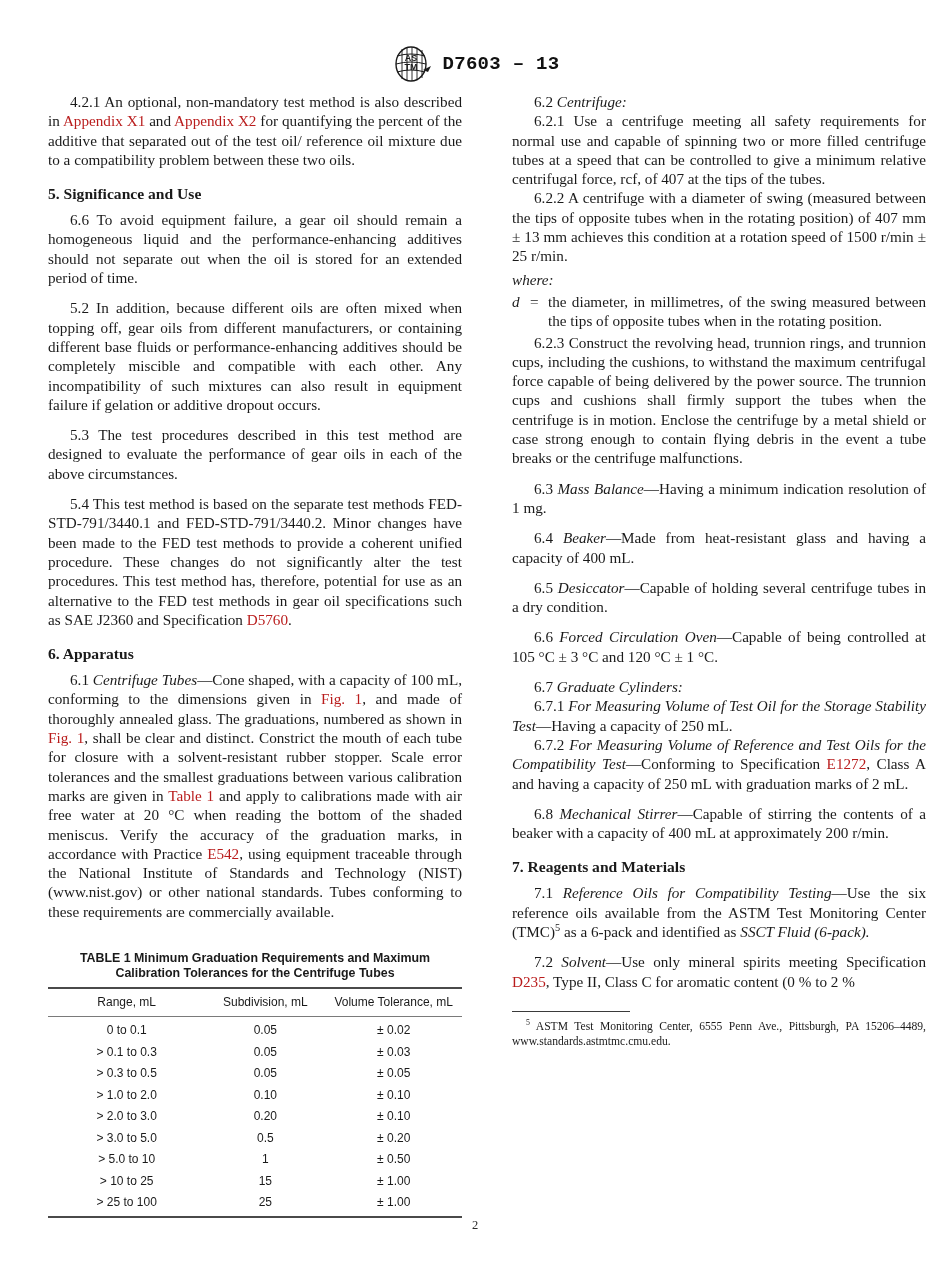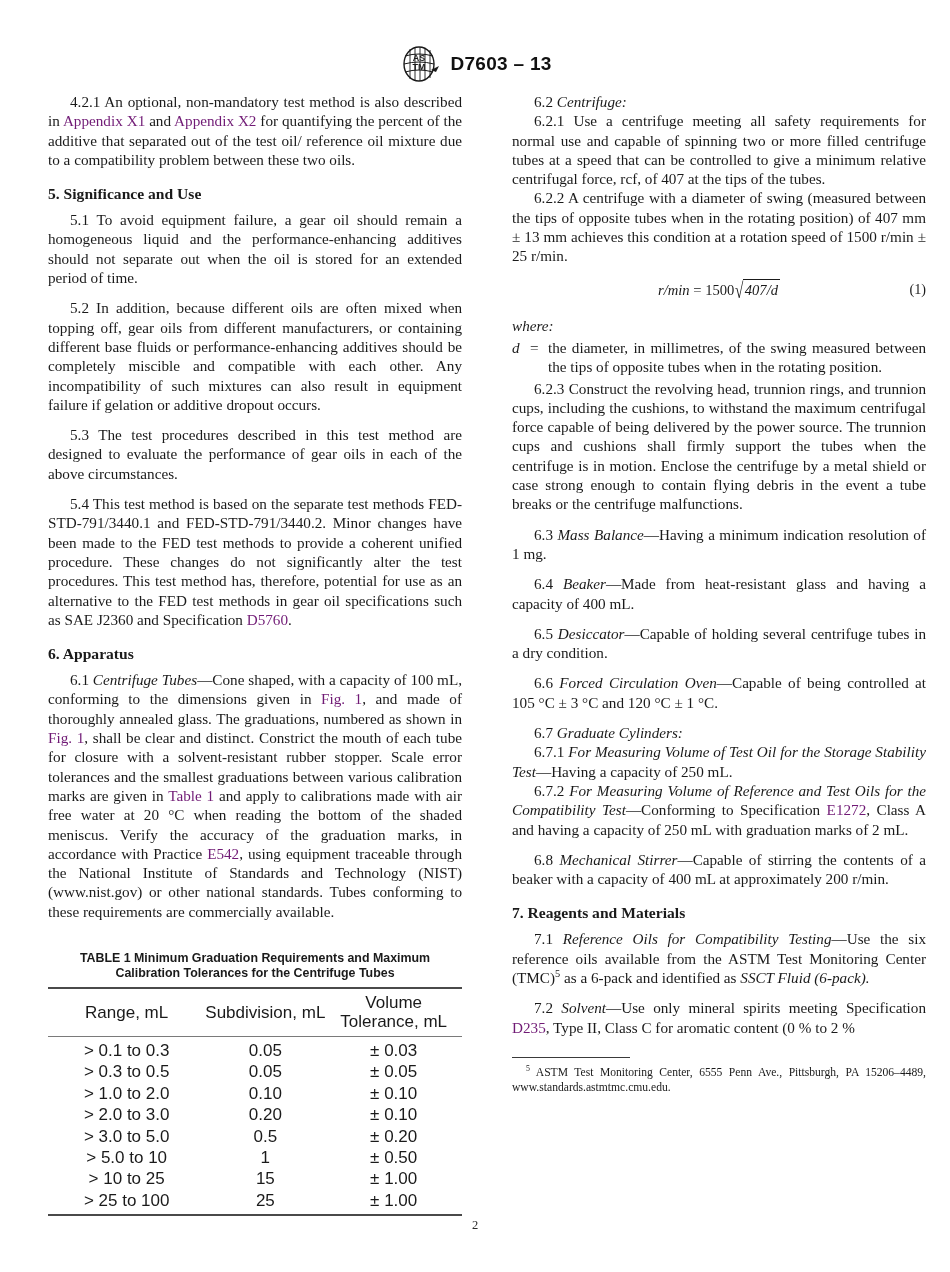--- a/index.html
+++ b/index.html
@@ -33,21 +33,21 @@
     justify-content: center;
     gap: 10px;
   }
   .astm-logo {
     width: 42px;
     height: 36px;
     display: inline-block;
     vertical-align: middle;
   }
   .header-title {
-    font-family: Liberation Sans, sans-serif;
+    font-family: Liberation Mono, monospace;
     font-weight: bold;
     font-size: 19px;
     letter-spacing: 0.3px;
     color: #111;
   }
 
   
   .col {
     position: absolute;
     top: 92px;
@@ -73,21 +73,21 @@
   h3.section {
     font-family: "Liberation Serif", "DejaVu Serif", serif;
     font-weight: bold;
     font-size: 15.6px;
     line-height: 19px;
     margin: 15px 0 7px 0;
     text-indent: 0;
     text-align: left;
   }
   .it { font-style: italic; }
-  .ref { color: #701a75; }
+  .ref { color: #b91c1c; }
   .nowrap { white-space: nowrap; }
   sup { font-size: 0.68em; vertical-align: super; line-height: 0; }
 
   
   .equation-block {
     position: relative;
     margin: 13px 0 11px 0;
     height: 26px;
   }
   .equation {
@@ -151,21 +151,21 @@
     line-height: 15px;
     text-align: center;
     margin: 0 0 6px 0;
     text-indent: 0;
     padding: 0 16px;
   }
   table.data {
     width: 100%;
     border-collapse: collapse;
     font-family: "Liberation Sans", "DejaVu Sans", sans-serif;
-    font-size: 17px;
+    font-size: 12px;
   }
   table.data thead th {
     font-weight: normal;
     text-align: center;
     padding: 4px 0 4px 0;
     border-top: 2.2px solid #4a4a4a;
     border-bottom: 1.1px solid #7a7a7a;
   }
   table.data tbody td {
     text-align: center;
@@ -240,21 +240,21 @@
     </span>
     <span class="header-title">D7603 – 13</span>
   </div>
 
   <div class="col col-left">
 
     <p><span>4.2.1  An optional, non-mandatory test method is also described in </span><span class="ref">Appendix X1</span><span> and </span><span class="ref">Appendix X2</span><span> for quantifying the percent of the additive that separated out of the test oil/ reference oil mixture due to a compatibility problem between these two oils.</span></p>
 
     <h3 class="section">5.  Significance and Use</h3>
 
-    <p>5.1  To avoid equipment failure, a gear oil should remain a homogeneous liquid and the performance-enhancing additives should not separate out when the oil is stored for an extended period of time.</p>
+    <p>6.6  To avoid equipment failure, a gear oil should remain a homogeneous liquid and the performance-enhancing additives should not separate out when the oil is stored for an extended period of time.</p>
     <div class="gap"></div>
     <p>5.2  In addition, because different oils are often mixed when topping off, gear oils from different manufacturers, or containing different base fluids or performance-enhancing additives should be completely miscible and compatible with each other. Any incompatibility of such mixtures can also result in equipment failure if gelation or additive dropout occurs.</p>
     <div class="gap"></div>
     <p>5.3  The test procedures described in this test method are designed to evaluate the performance of gear oils in each of the above circumstances.</p>
     <div class="gap"></div>
     <p><span>5.4  This test method is based on the separate test methods FED-STD-791/3440.1 and FED-STD-791/3440.2. Minor changes have been made to the FED test methods to provide a coherent unified procedure. These changes do not significantly alter the test procedures. This test method has, therefore, potential for use as an alternative to the FED test methods in gear oil specifications such as SAE J2360 and Specification </span><span class="ref">D5760</span><span>.</span></p>
 
     <h3 class="section">6.  Apparatus</h3>
 
     <p><span>6.1  </span><span class="it">Centrifuge Tubes</span><span>—Cone shaped, with a capacity of 100 mL, conforming to the dimensions given in </span><span class="ref nowrap">Fig. 1</span><span>, and made of thoroughly annealed glass. The graduations, numbered as shown in </span><span class="ref nowrap">Fig. 1</span><span>, shall be clear and distinct. Constrict the mouth of each tube for closure with a solvent-resistant rubber stopper. Scale error tolerances and the smallest graduations between various calibration marks are given in </span><span class="ref nowrap">Table 1</span><span> and apply to calibrations made with air free water at 20 °C when reading the bottom of the shaded meniscus. Verify the accuracy of the graduation marks, in accordance with Practice </span><span class="ref">E542</span><span>, using equipment traceable through the National Institute of Standards and Technology (NIST) (www.nist.gov) or other national standards. Tubes conforming to these requirements are commercially available.</span></p>
@@ -264,20 +264,25 @@
       <table class="data">
         <thead>
           <tr>
             <th class="c1">Range, mL</th>
             <th class="c2">Subdivision, mL</th>
             <th class="c3">Volume Tolerance, mL</th>
           </tr>
         </thead>
         <tbody>
           <tr>
+              <td class="c1">0 to 0.1</td>
+              <td class="c2">0.05</td>
+              <td class="c3">± 0.02</td>
+            </tr>
+          <tr>
               <td class="c1">&gt; 0.1 to 0.3</td>
               <td class="c2">0.05</td>
               <td class="c3">± 0.03</td>
             </tr>
           <tr>
               <td class="c1">&gt; 0.3 to 0.5</td>
               <td class="c2">0.05</td>
               <td class="c3">± 0.05</td>
             </tr>
           <tr>
@@ -315,28 +320,20 @@
     </div>
 
   </div>
 
   <div class="col col-right">
 
     <p><span>6.2  </span><span class="it">Centrifuge:</span></p>
     <p>6.2.1  Use a centrifuge meeting all safety requirements for normal use and capable of spinning two or more filled centrifuge tubes at a speed that can be controlled to give a minimum relative centrifugal force, rcf, of 407 at the tips of the tubes.</p>
     <p>6.2.2  A centrifuge with a diameter of swing (measured between the tips of opposite tubes when in the rotating position) of 407 mm ± 13 mm achieves this condition at a rotation speed of 1500 r/min ± 25 r/min.</p>
 
-    <div class="equation-block">
-      <div class="equation">
-        <span>r/min</span>
-        <span style="font-style:normal;">=</span>
-        <span style="font-style:normal;">1500</span><span class="radical"><span class="sign">√</span><span class="rad-body">407/d</span></span>
-      </div>
-      <span class="eq-num">(1)</span>
-    </div>
 
     <p class="where-label">where:</p>
     <div class="deflist">
       <div class="term">d</div>
       <div class="eqs">=</div>
       <div class="def">the diameter, in millimetres, of the swing measured between the tips of opposite tubes when in the rotating position.</div>
     </div>
 
     <div class="gap-sm"></div>
     <p>6.2.3  Construct the revolving head, trunnion rings, and trunnion cups, including the cushions, to withstand the maximum centrifugal force capable of being delivered by the power source. The trunnion cups and cushions shall firmly support the tubes when the centrifuge is in motion. Enclose the centrifuge by a metal shield or case strong enough to contain flying debris in the event a tube breaks or the centrifuge malfunctions.</p>

